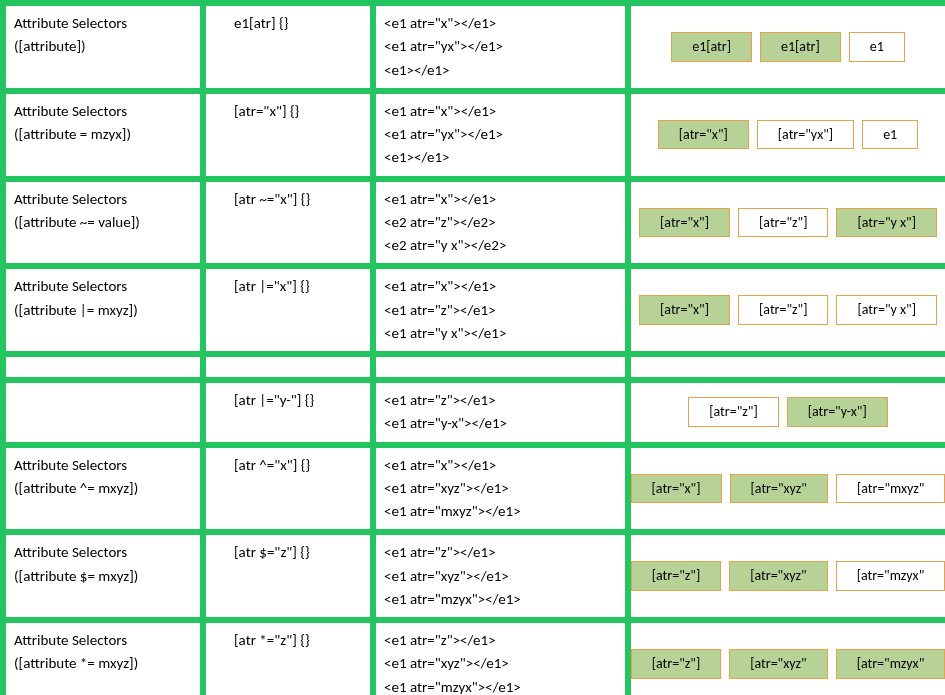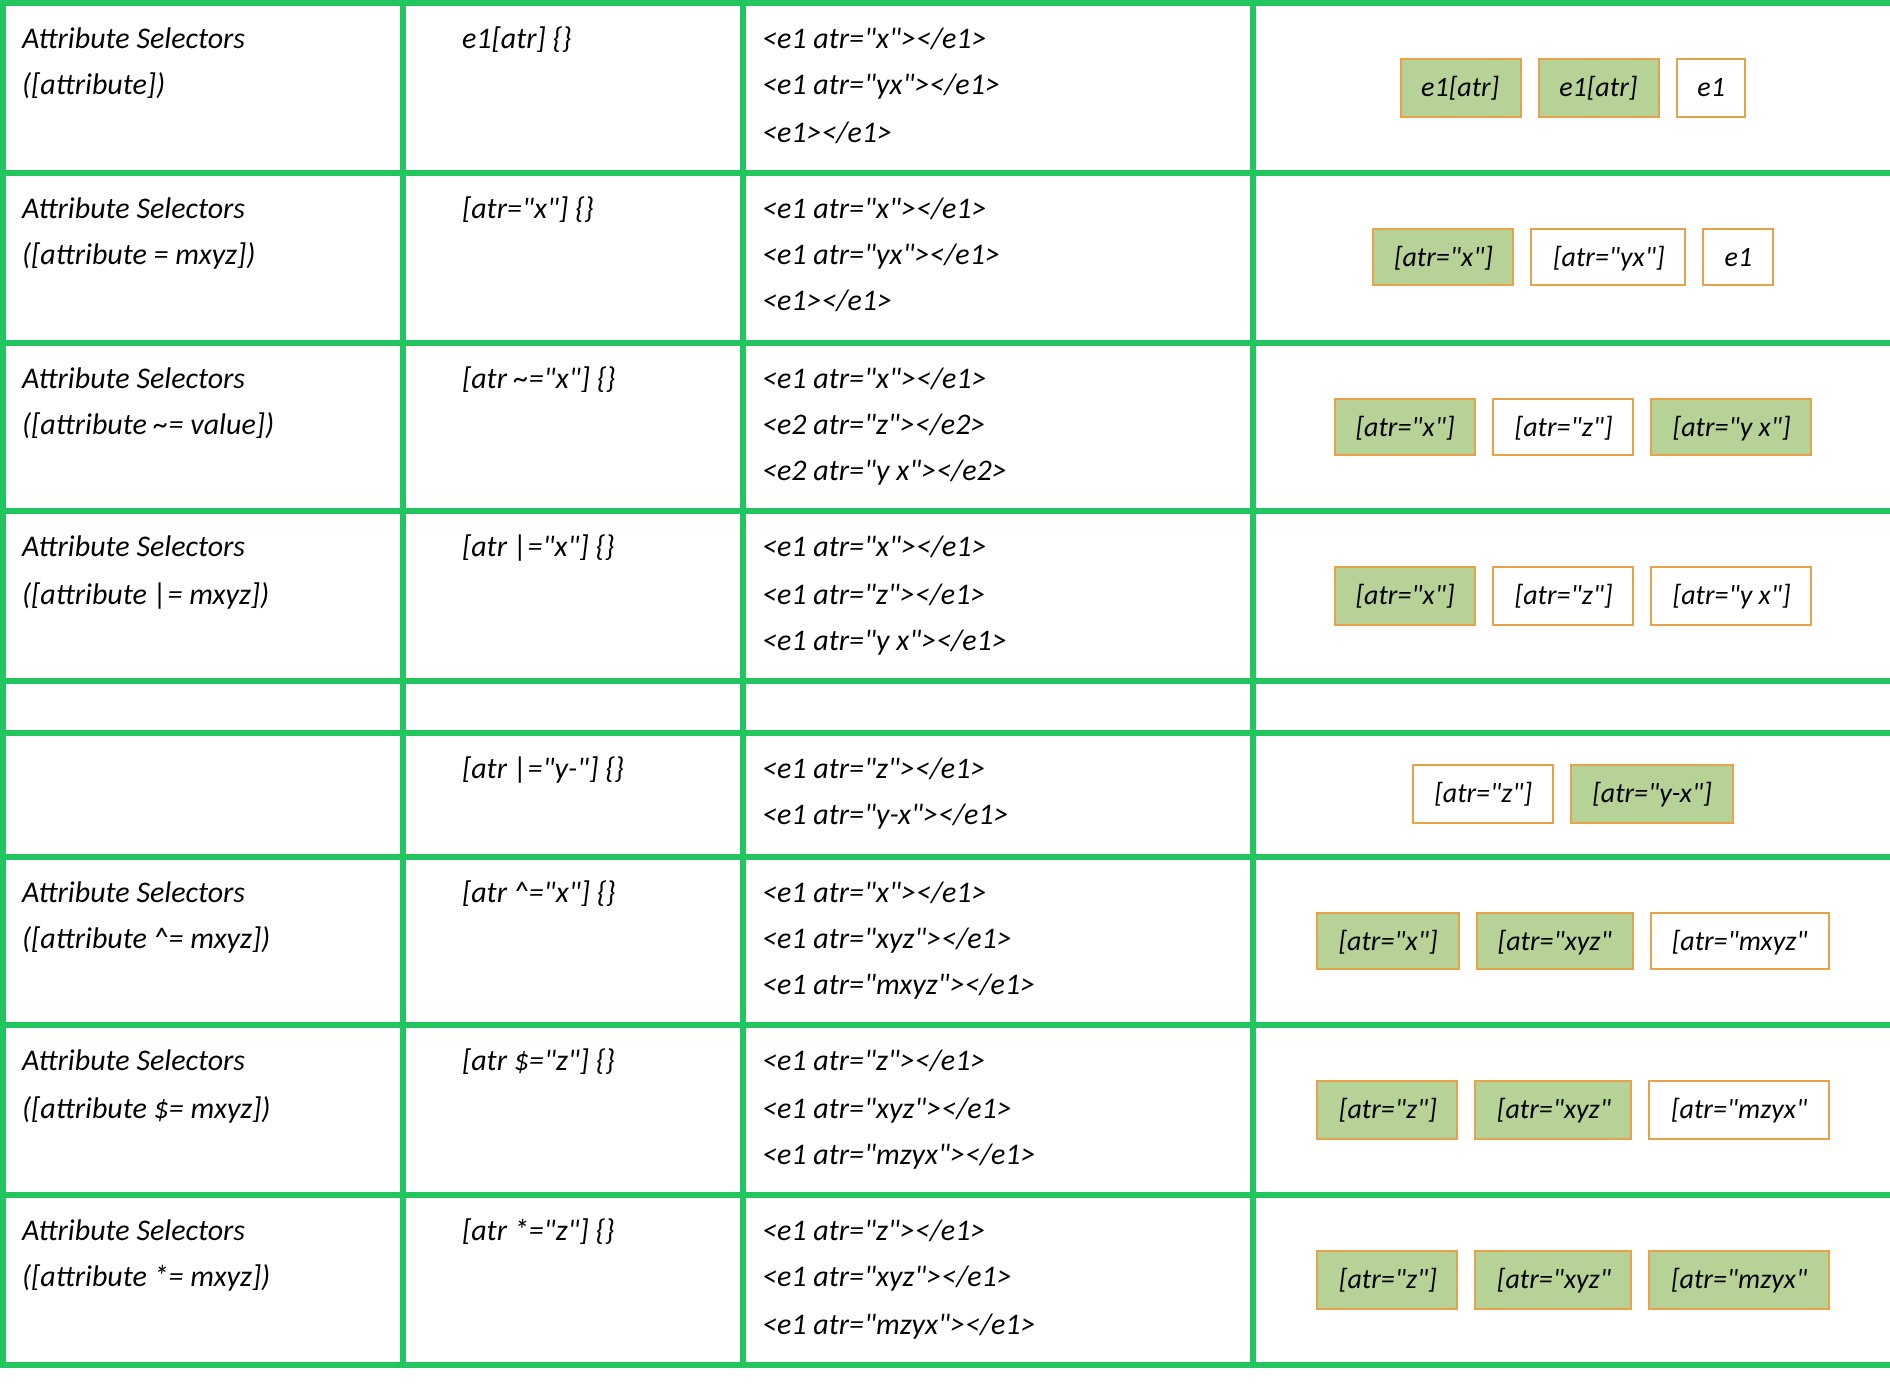--- a/index.html
+++ b/index.html
@@ -13,25 +13,24 @@
       background: #fff;
       color: #000;
       padding: 0;
     }
     table {
       border-collapse: collapse;
       width: 945px;
       table-layout: fixed;
     }
     td {
-      border: 3px solid #22c55e;
+      border: 6px solid #22c55e;
       padding: 6px 8px;
       vertical-align: top;
       line-height: 1.55;
-      font-style: italic;
     }
     td.c1 { width: 200px; }
     td.c2 { width: 170px; padding-left: 28px; }
     td.c3 { width: 255px; }
     td.c4 {
       width: 320px;
       vertical-align: middle;
       padding: 6px 6px;
     }
     .html-line {
@@ -43,21 +42,21 @@
       gap: 8px;
       align-items: center;
       justify-content: center;
     }
     .box {
       display: inline-flex;
       align-items: center;
       justify-content: center;
       border: 1.5px solid #e8a34a;
       background: #fff;
-      padding: 3px 10px;
+      padding: 3px 20px;
       font-size: 14px;
       color: #000;
       white-space: nowrap;
     }
     .box.match {
       background: #b6d296;
     }
     .empty-row td {
       height: 26px;
     }
@@ -84,21 +83,21 @@
           <div class="viz">
             <span class="box match">e1[atr]</span>
             <span class="box match">e1[atr]</span>
             <span class="box">e1</span>
           </div>
         </td>
       </tr>
       <tr>
         <td class="c1">
           <div>Attribute Selectors</div>
-          <div>([attribute = mxyz])</div>
+          <div>([attribute = mzyx])</div>
         </td>
         <td class="c2">
           <div>[atr="x"] {}</div>
         </td>
         <td class="c3">
           <div class="html-line">&lt;e1 atr="x"&gt;&lt;/e1&gt;</div>
           <div class="html-line">&lt;e1 atr="yx"&gt;&lt;/e1&gt;</div>
           <div class="html-line">&lt;e1&gt;&lt;/e1&gt;</div>
         </td>
         <td class="c4">

